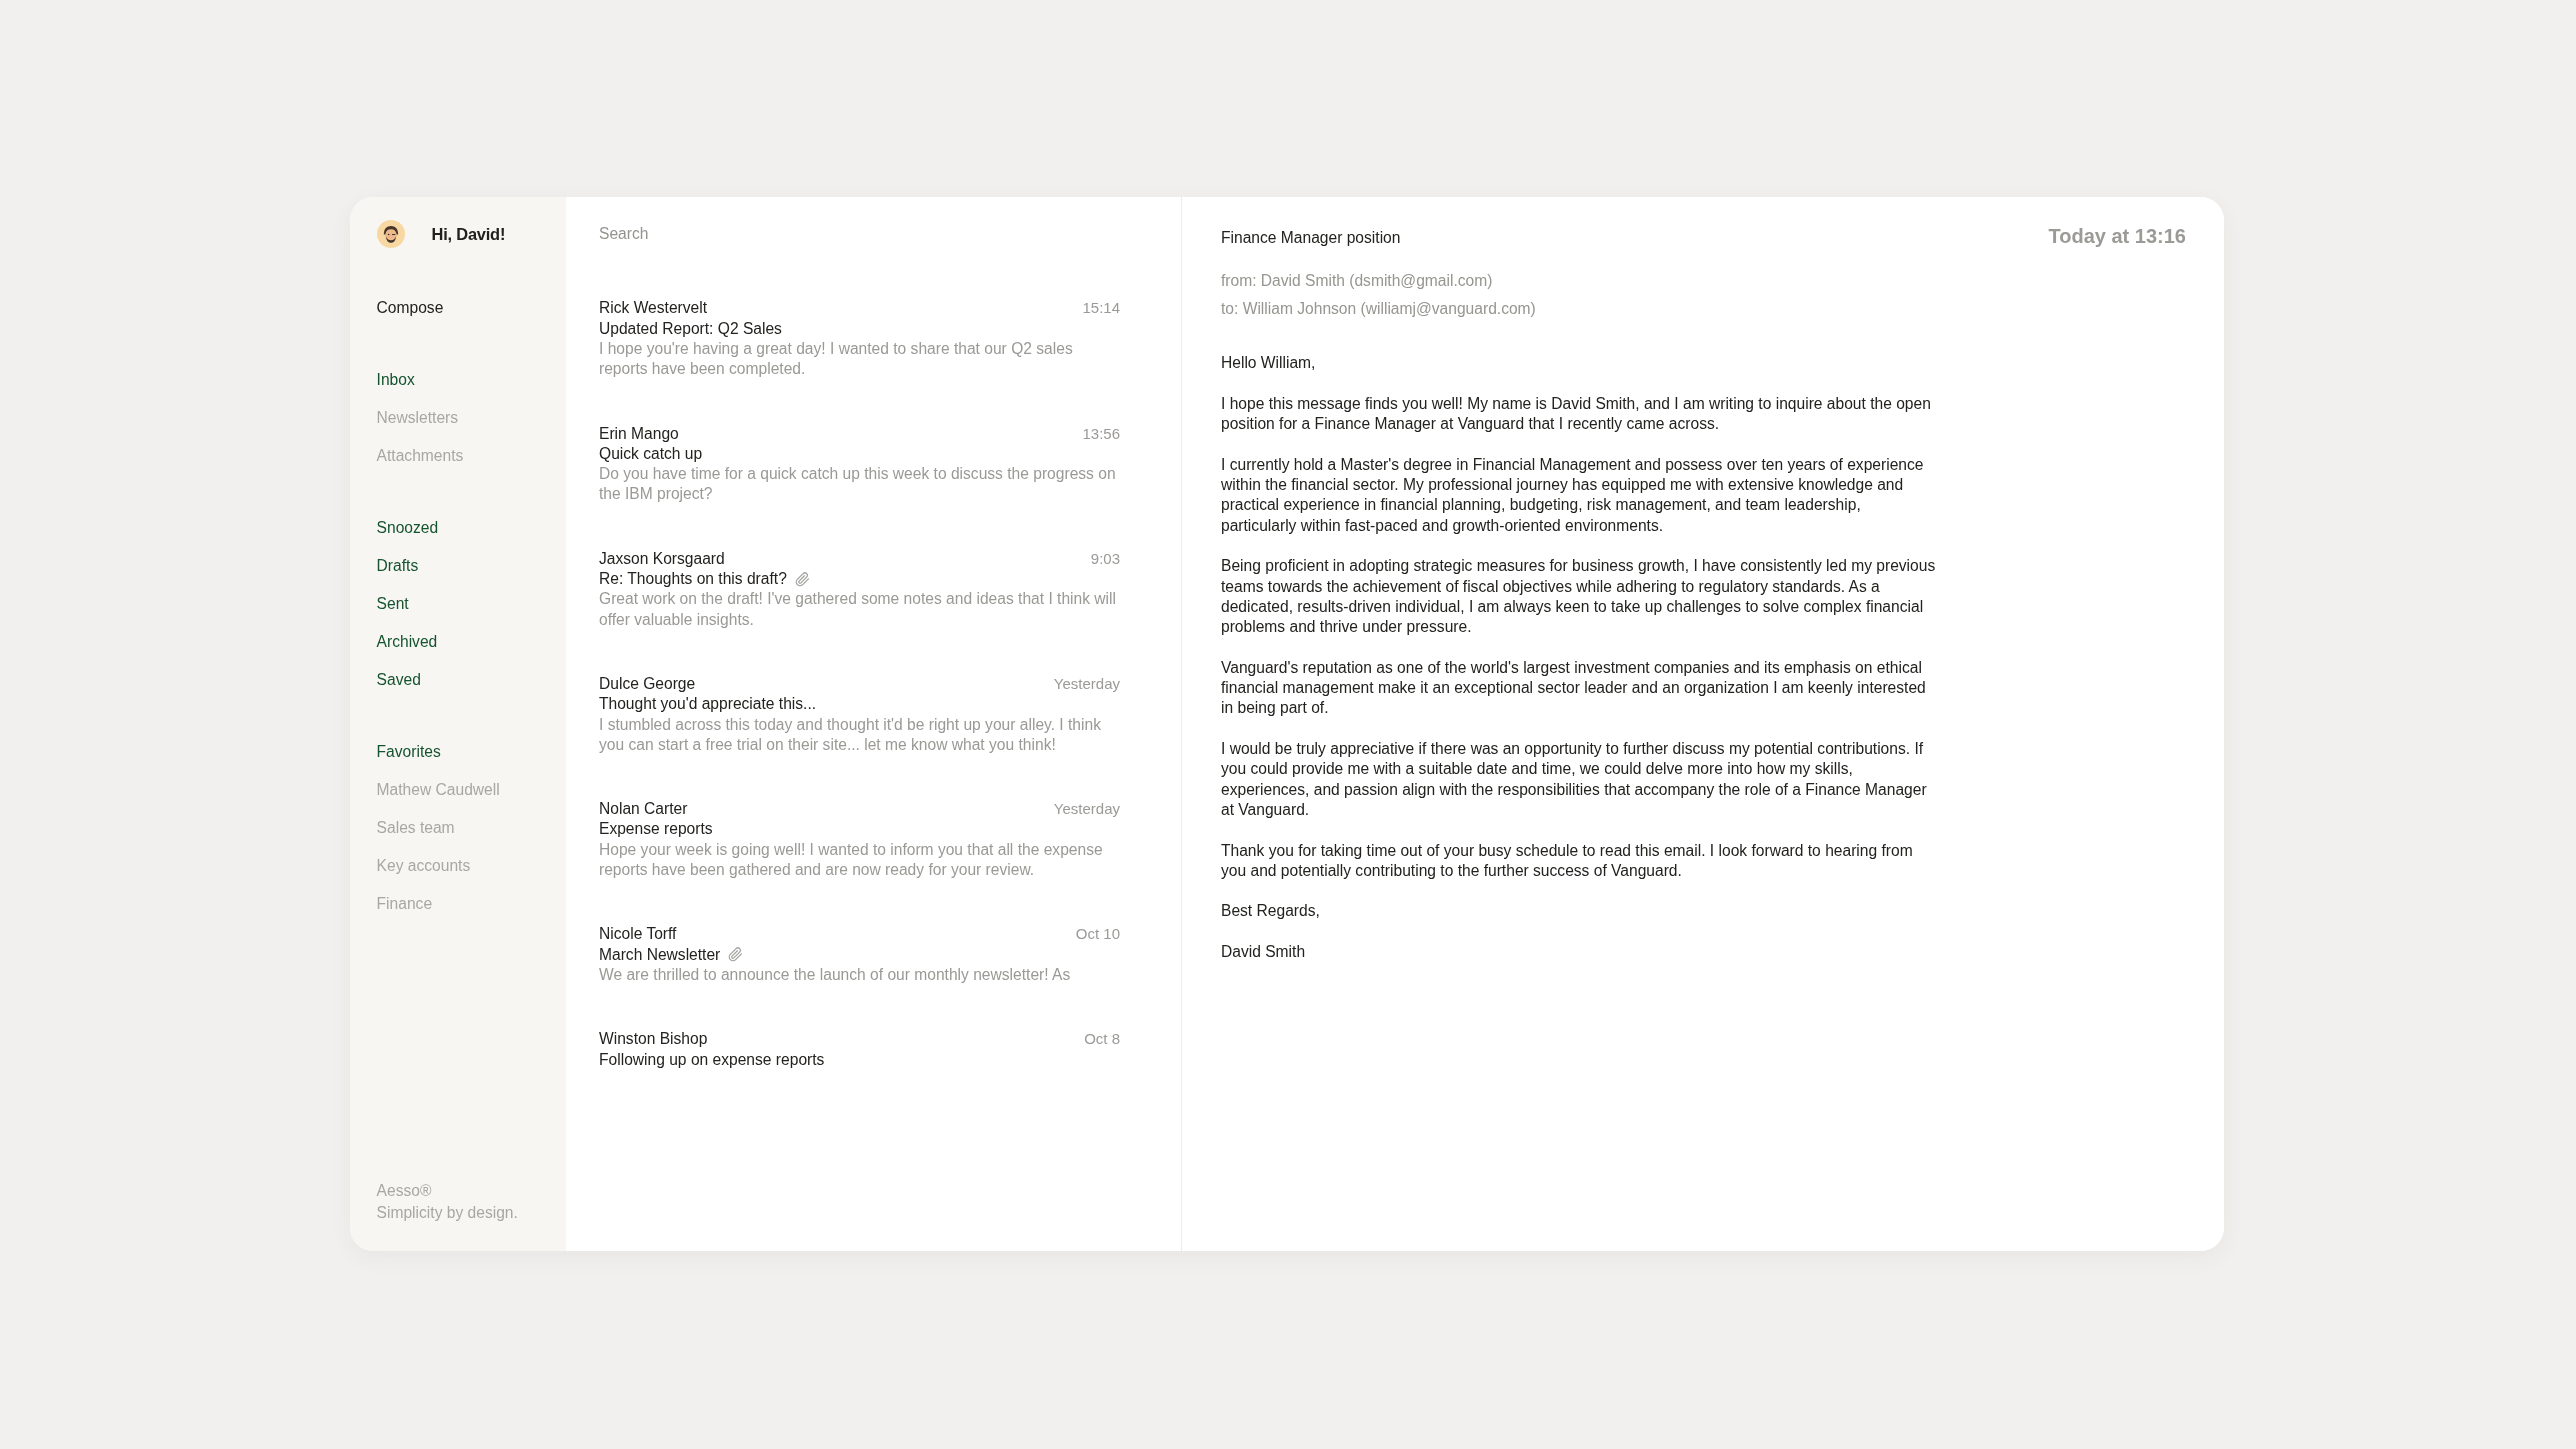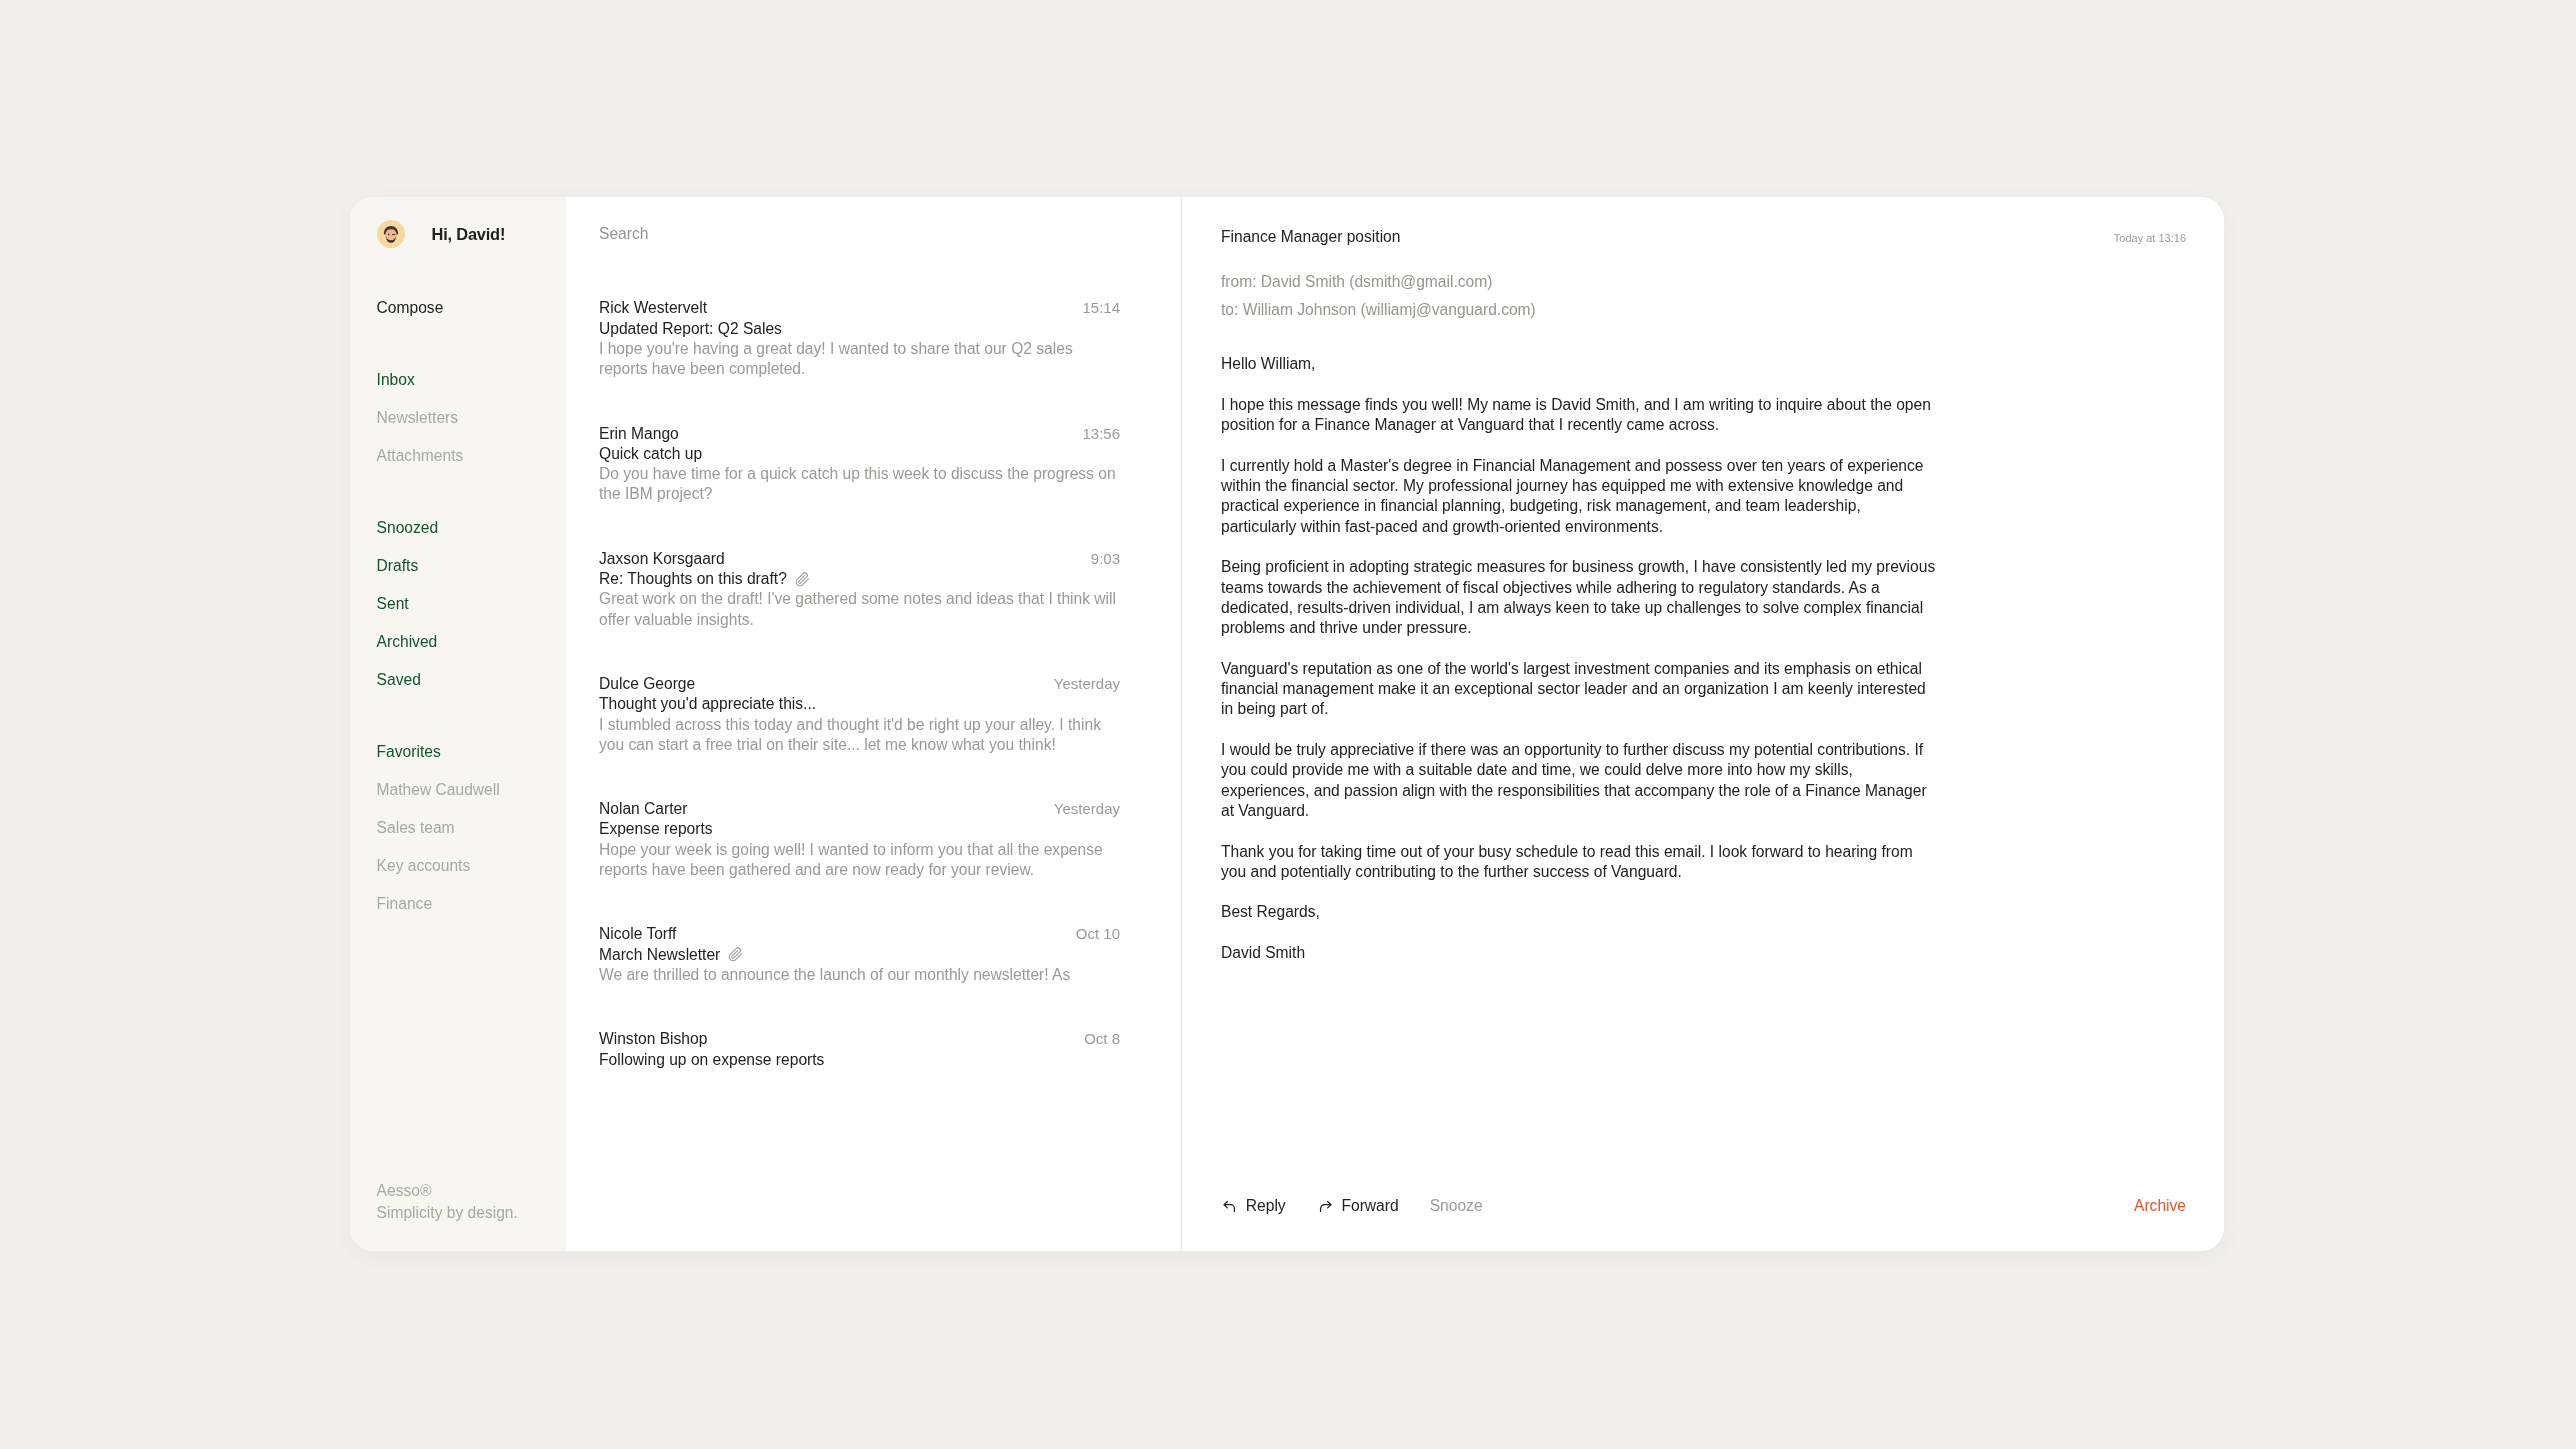--- a/index.html
+++ b/index.html
@@ -138,21 +138,21 @@
     padding: 28px 38px 36px 39px;
     overflow: hidden;
   }
   .detail-header {
     display: flex;
     justify-content: space-between;
     align-items: baseline;
     line-height: 23.4px;
   }
   .detail-subject { font-size: 15.6px; font-weight: 500; color: #23221f; }
-  .detail-time { font-size: 11px; color: #9b9a97; flex: none; margin-left: 15.6px; }
+  .detail-time { font-size: 20px; color: #9b9a97; flex: none; margin-left: 15.6px; font-weight: bold; }
   .meta { margin-top: 18px; }
   .meta-line { font-size: 15.6px; line-height: 28px; color: #96958f; }
   .email-body { margin-top: 30px; max-width: 719px; }
   .email-body p {
     margin: 0 0 20.3px 0;
     font-size: 15.6px;
     line-height: 20.3px;
     color: #23221f;
   }
   .action-bar {
@@ -352,38 +352,16 @@
         <p>I would be truly appreciative if there was an opportunity to further discuss my potential contributions. If you could provide me with a suitable date and time, we could delve more into how my skills, experiences, and passion align with the responsibilities that accompany the role of a Finance Manager at Vanguard.</p>
 
         <p>Thank you for taking time out of your busy schedule to read this email. I look forward to hearing from you and potentially contributing to the further success of Vanguard.</p>
 
         <p>Best Regards,</p>
 
         <p>David Smith</p>
 
     </div>
 
-    <div class="action-bar">
-      <div class="action">
-        <svg viewBox="0 0 24 24" fill="none" stroke="currentColor" stroke-width="1.8" stroke-linecap="round" stroke-linejoin="round">
-          <path d="M4.5 9.5h9a5.5 5.5 0 0 1 5.5 5.5v4"></path>
-          <polyline points="9 5 4.5 9.5 9 14"></polyline>
-        </svg>
-        <span>Reply</span>
-      </div>
-      <div class="action">
-        <svg viewBox="0 0 24 24" fill="none" stroke="currentColor" stroke-width="1.8" stroke-linecap="round" stroke-linejoin="round">
-          <path d="M19.5 9.5h-9A5.5 5.5 0 0 0 5 15v4"></path>
-          <polyline points="15 5 19.5 9.5 15 14"></polyline>
-        </svg>
-        <span>Forward</span>
-      </div>
-      <div class="action snooze">
-        <span>Snooze</span>
-      </div>
-      <div class="action archive" style="color: rgb(228, 87, 46);">
-        <span>Archive</span>
-      </div>
-    </div>
   </section>
 
 </div>
 
 
 </body></html>

